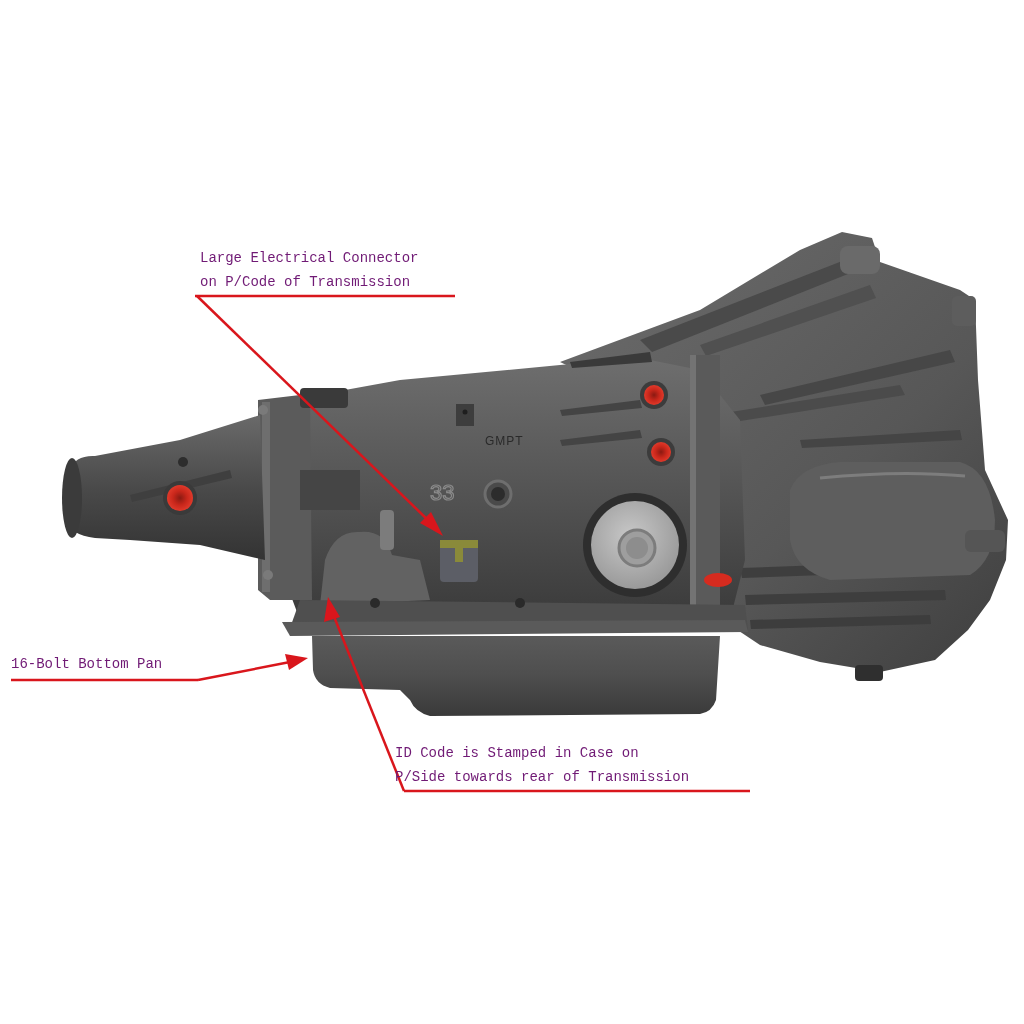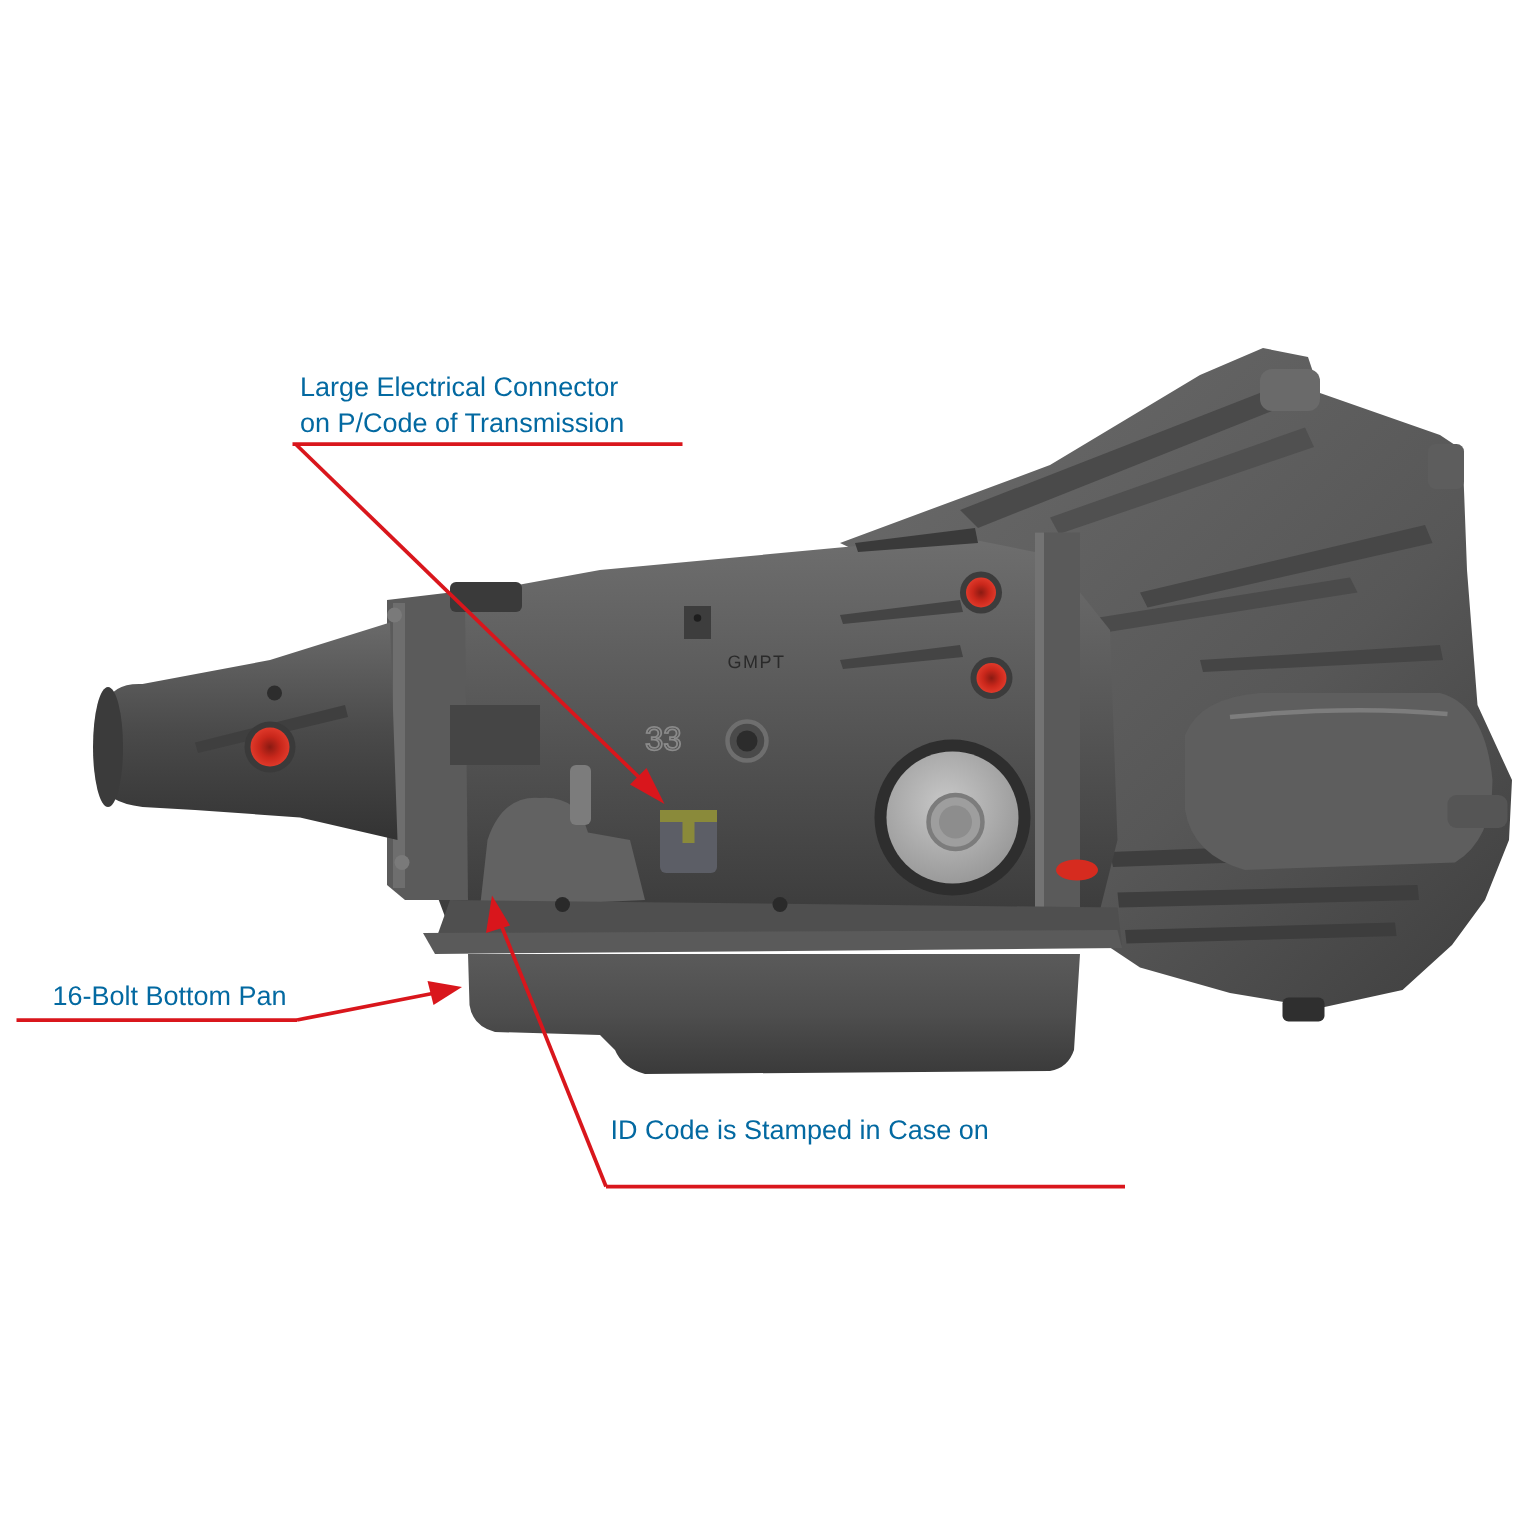--- a/index.html
+++ b/index.html
@@ -1,21 +1,21 @@
 <!DOCTYPE html>
 <html><head>
   <meta charset="utf-8">
   <style>
     html, body { margin: 0; padding: 0; background: #ffffff; }
     body { width: 1024px; height: 1024px; position: relative; overflow: hidden; font-family: "Liberation Sans", sans-serif; }
     .canvas { position: absolute; left: 0; top: 0; width: 1024px; height: 1024px; }
-    .callout-text { position: absolute; color: #0369a1; font-size: 18px; line-height: 24px; white-space: nowrap; font-family: Liberation Sans, sans-serif; }
+    .callout-text { position: absolute; color: #701a75; font-size: 14px; line-height: 24px; white-space: nowrap; font-family: Liberation Mono, monospace; }
     #callout-connector { left: 200px; top: 246px; }
-    #callout-pan { left: 11px; top: 652px; margin-left: 24px; }
-    #callout-idcode { left: 407px; top: 741px; }
+    #callout-pan { left: 11px; top: 652px; }
+    #callout-idcode { left: 395px; top: 741px; }
     svg text { font-family: "Liberation Sans", sans-serif; }
   </style>
 </head>
 <body>
 
 <svg class="canvas" width="1024" height="1024" viewBox="0 0 1024 1024" xmlns="http://www.w3.org/2000/svg">
   <defs>
     <linearGradient id="gBody" x1="0" y1="0" x2="0" y2="1">
       <stop offset="0" stop-color="#6e6e6e"></stop>
       <stop offset="0.35" stop-color="#5c5c5c"></stop>
@@ -165,13 +165,14 @@
   <div>Large Electrical Connector</div>
   <div>on P/Code of Transmission</div>
 </div>
 
 <div class="callout-text" id="callout-pan">
   <div>16-Bolt Bottom Pan</div>
 </div>
 
 <div class="callout-text" id="callout-idcode">
   <div>ID Code is Stamped in Case on</div>
+  <div>P/Side towards rear of Transmission</div>
 </div>
 
 </body></html>

